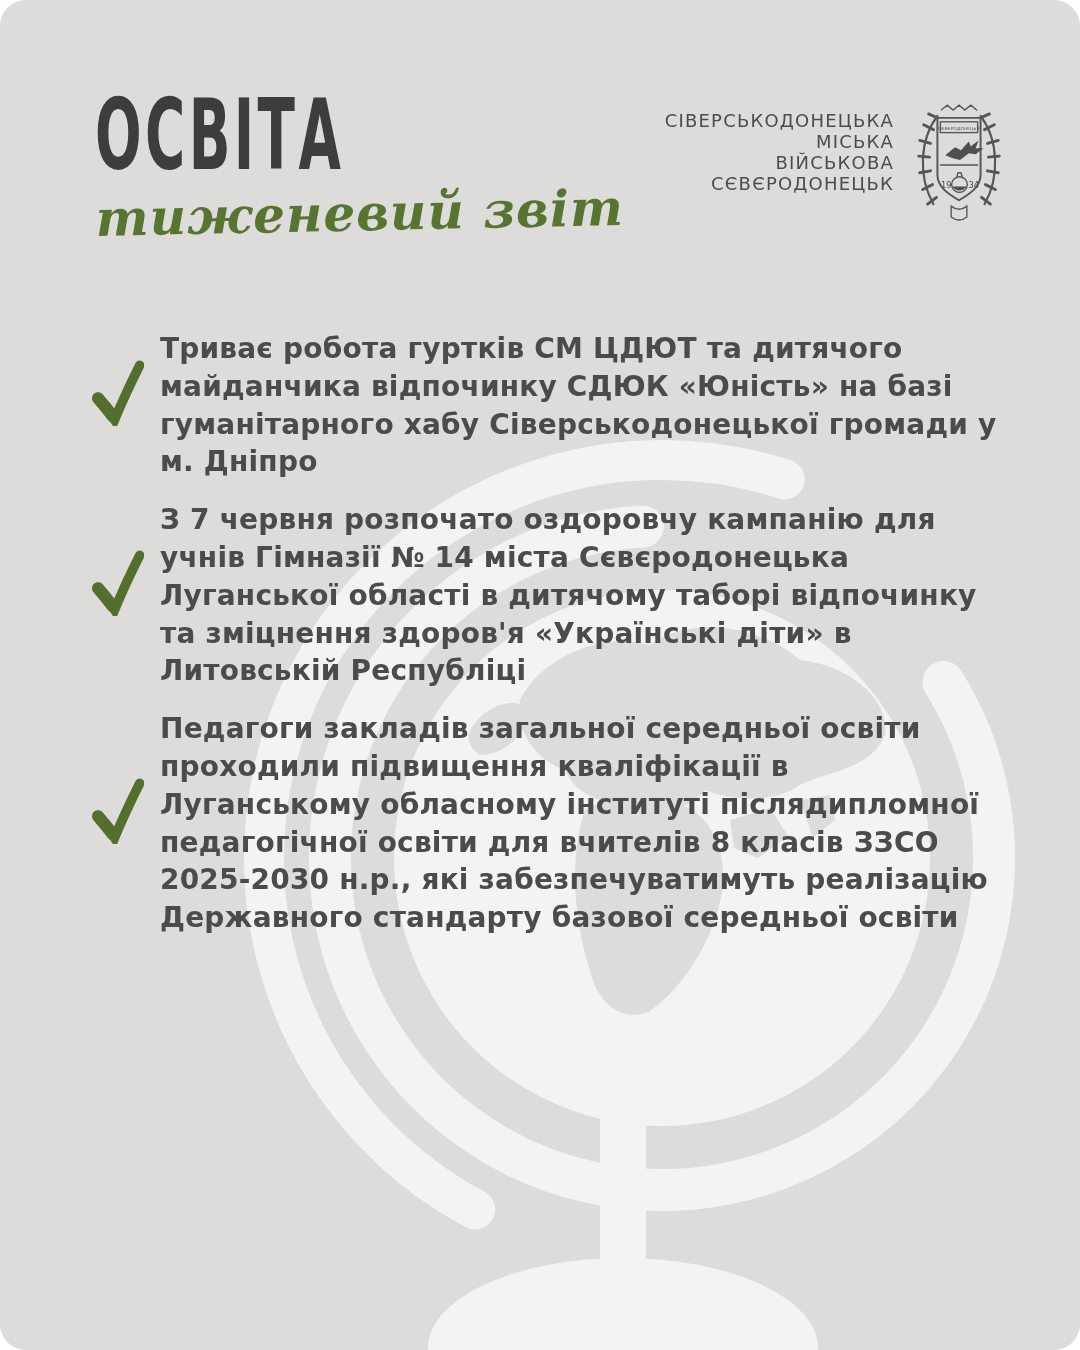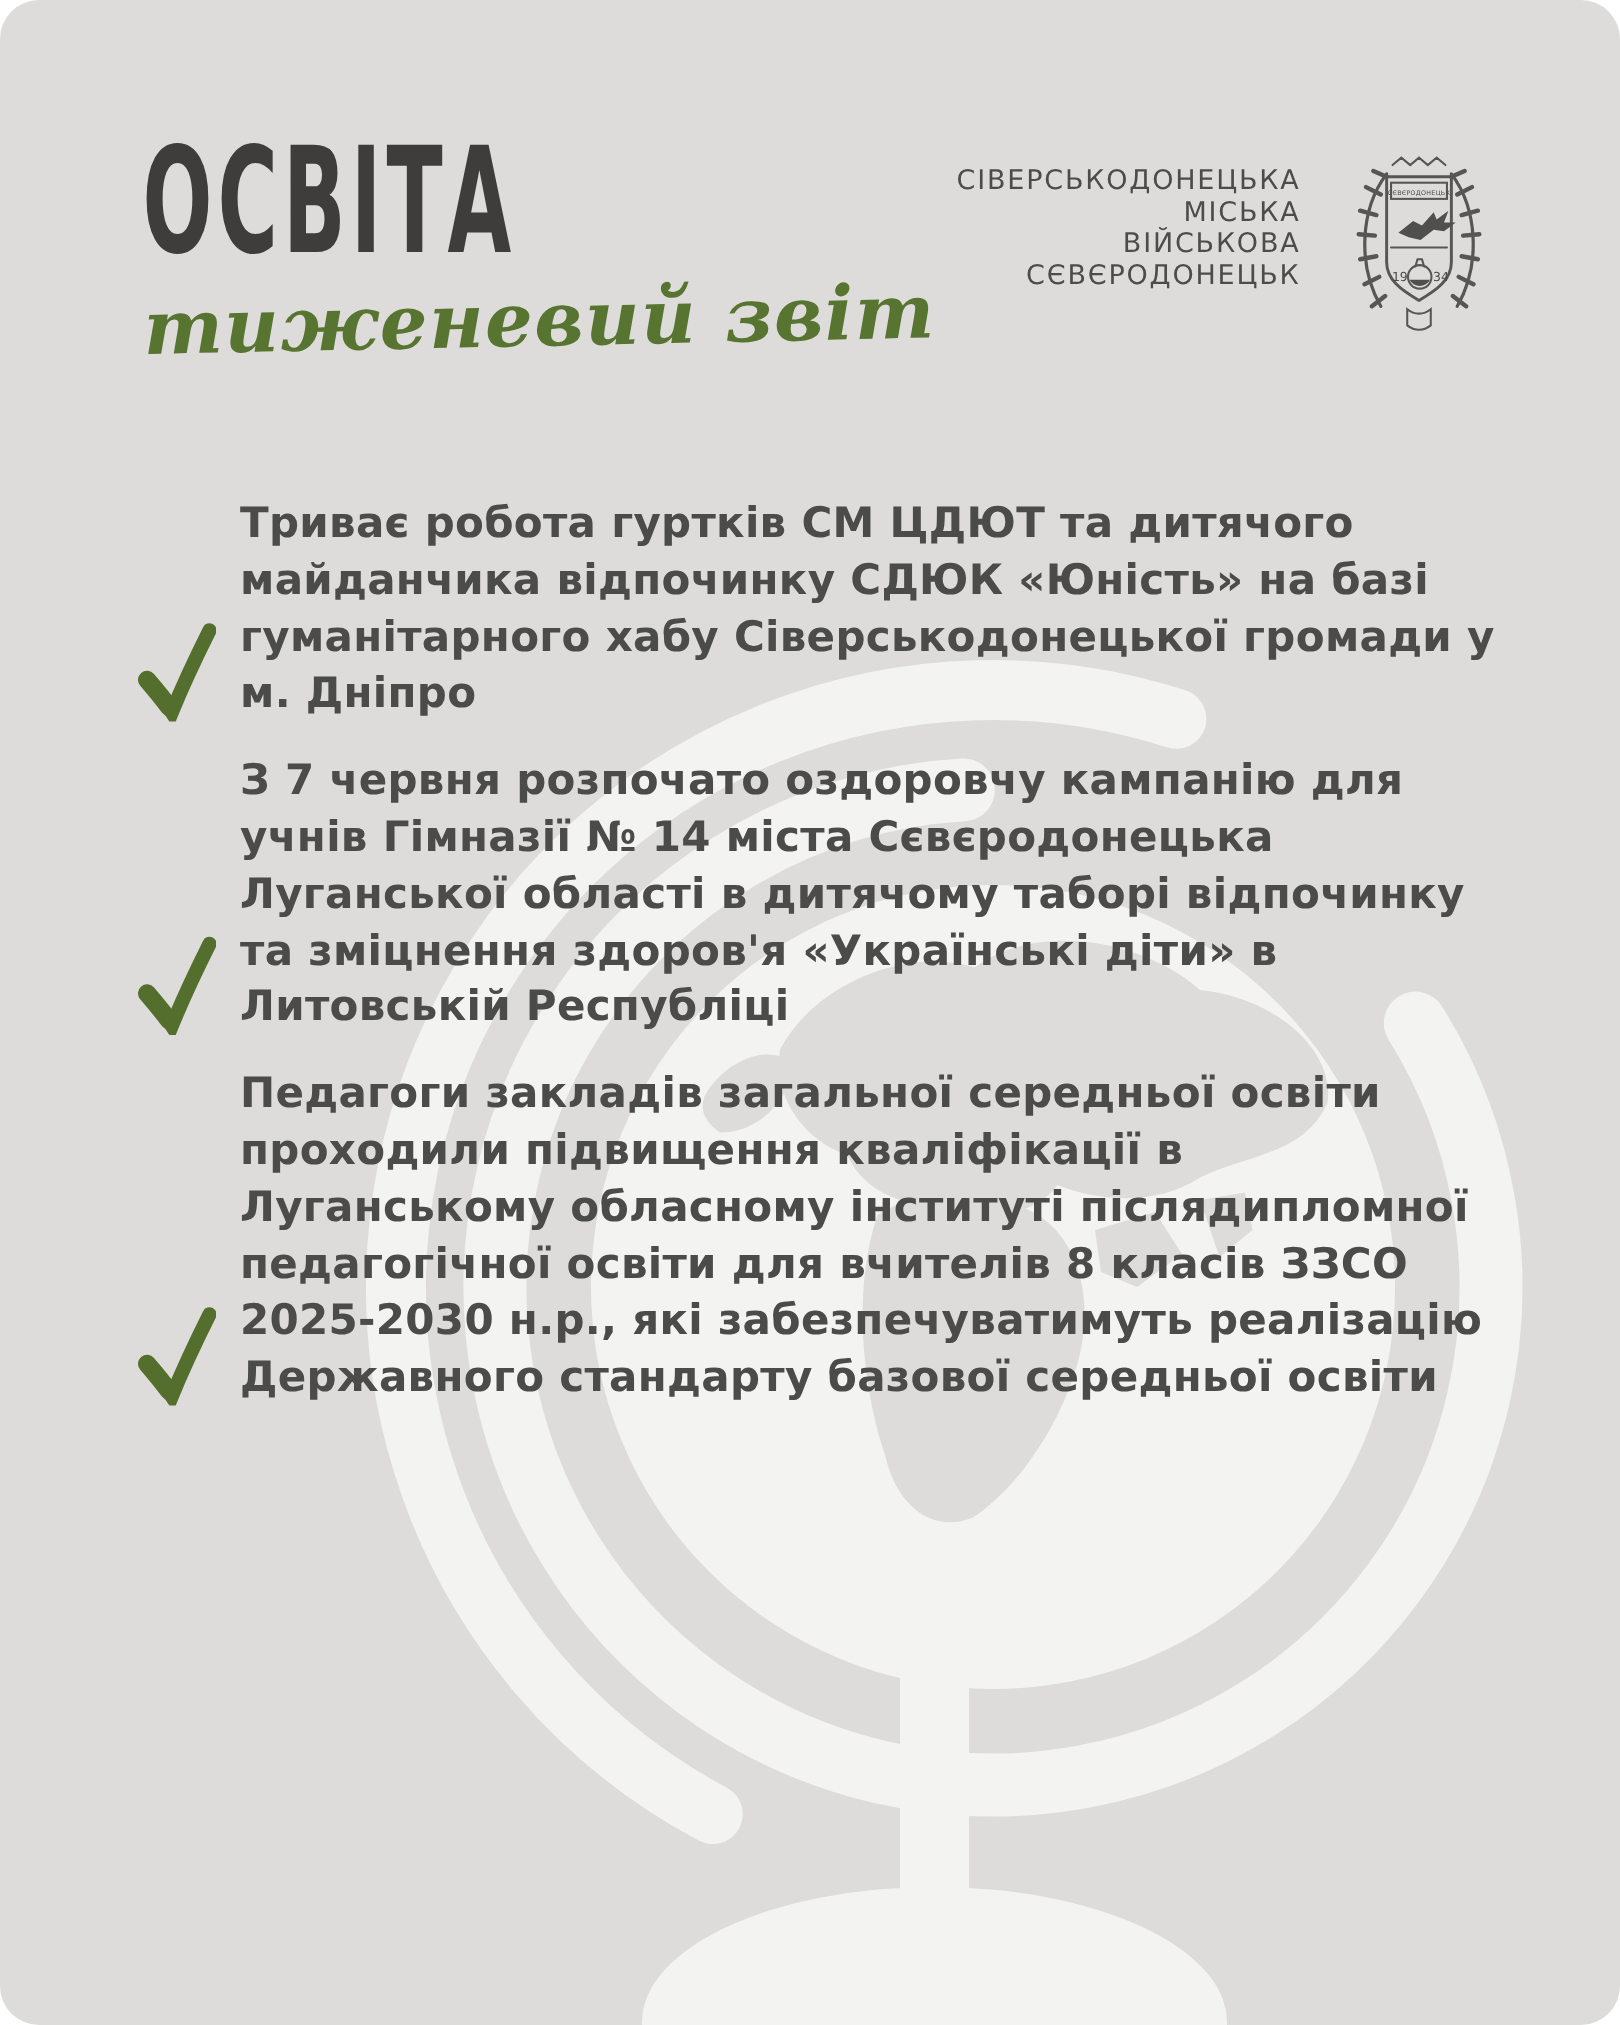--- a/index.html
+++ b/index.html
@@ -32,39 +32,39 @@
     font-style:italic;
     font-weight:700;
     font-size:50px;
     letter-spacing:1px;
     color:#577431;
     white-space:nowrap;
     transform:rotate(-1.2deg);
     transform-origin:left top;
   }
   .org-block{
-    position:absolute;top:100px;right:83px;
-    display:flex;align-items:flex-start;gap:28px;
+    position:absolute;top:100px;right:70px;
+    display:flex;align-items:flex-start;gap:14px;
   }
   .org-lines{
     margin-top:10px;
     text-align:right;
     font-size:18px;line-height:21px;
     letter-spacing:1.2px;
     color:#4c4c4a;
     font-weight:500;
   }
   .emblem{width:102px;height:126px;flex:0 0 102px;}
   
   .report-list{
     position:absolute;left:92px;top:330px;width:930px;
     list-style:none;margin:0;padding:0;
   }
   .report-item{
-    display:flex;align-items:flex-end;gap:16px;
+    display:flex;align-items:center;gap:16px;
     margin-bottom:20px;
   }
   .check-icon{
     flex:0 0 52px;width:52px;height:66px;
     margin-top:-26px;
   }
   .item-text{
     margin:0;width:845px;
     font-size:28px;line-height:1.35;
     letter-spacing:.2px;

